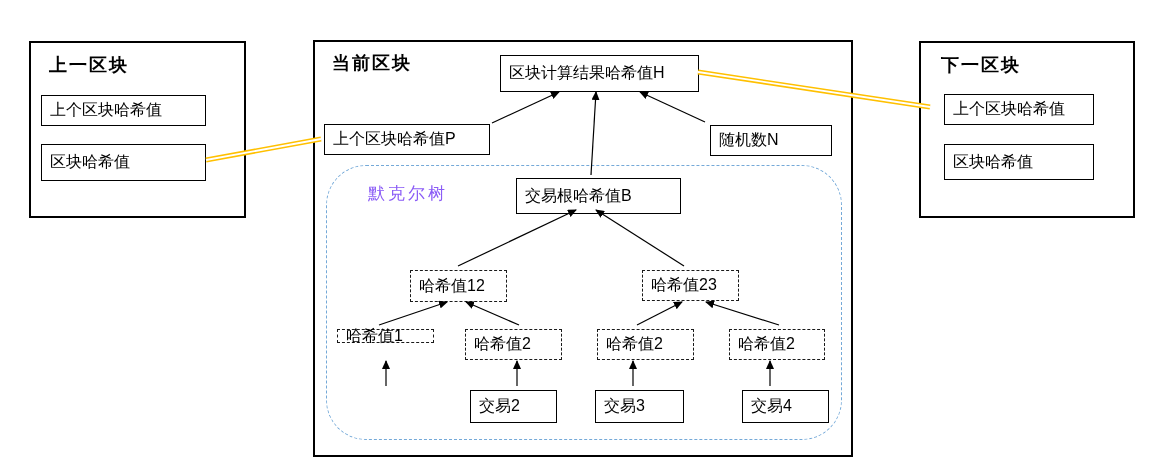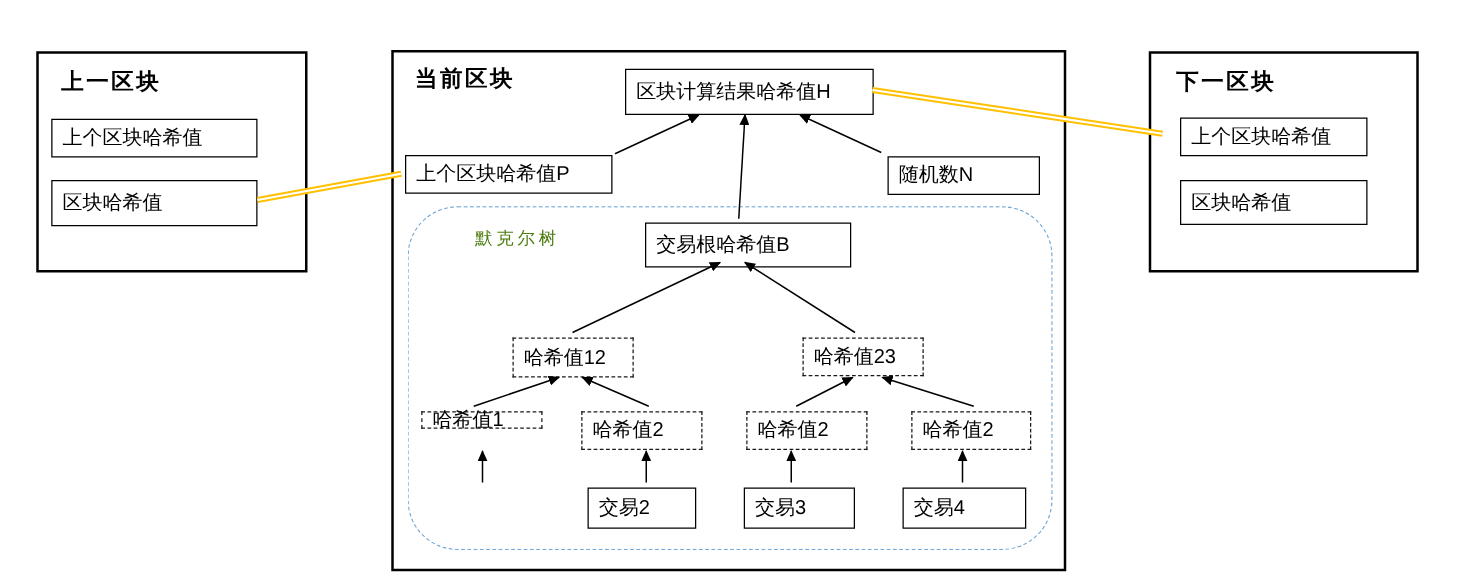--- a/index.html
+++ b/index.html
@@ -8,21 +8,21 @@
     font-family:"Liberation Sans",sans-serif;color:#000;overflow:hidden;
   }
   .block{position:absolute;border:2px solid #000;background:#fff;box-sizing:border-box;}
   .btitle{position:absolute;font-weight:700;font-size:18px;letter-spacing:2px;white-space:nowrap;}
   .node{
     position:absolute;border:1.4px solid #000;background:#fff;box-sizing:border-box;
     display:flex;align-items:center;padding-left:8px;font-size:16px;white-space:nowrap;
   }
   .dashednode{border:1.5px dashed #1a1a1a;}
   .merkle{position:absolute;border:1.4px dashed #74A9D8;border-radius:40px;box-sizing:border-box;background:transparent;}
-  .mlabel{position:absolute;color:#4d7c0f;font-size:14px;letter-spacing:3px;white-space:nowrap;margin-left:12px;}
+  .mlabel{position:absolute;color:#8b5cf6;font-size:17px;letter-spacing:3px;white-space:nowrap;}
   svg.overlay{position:absolute;left:0;top:0;pointer-events:none;}
 </style>
 </head>
 <body>
 
 <div class="stage">
 
   <div class="block" style="left:29px;top:41px;width:217px;height:177px">
     <div class="btitle" style="left:18px;top:10px">上一区块</div>
     <div class="node" style="left:10px;top:52px;width:165px;height:31px">上个区块哈希值</div>
@@ -44,21 +44,21 @@
     <div class="node dashednode" style="left:95px;top:228px;width:97px;height:32px">哈希值12</div>
     <div class="node dashednode" style="left:327px;top:228px;width:97px;height:31px">哈希值23</div>
 
     <div class="node dashednode" style="left:22px;top:287px;width:97px;height:14px">哈希值1</div>
     <div class="node dashednode" style="left:150px;top:287px;width:97px;height:31px">哈希值2</div>
     <div class="node dashednode" style="left:282px;top:287px;width:97px;height:31px">哈希值2</div>
     <div class="node dashednode" style="left:414px;top:287px;width:96px;height:31px">哈希值2</div>
 
     <div class="node" style="left:155px;top:348px;width:87px;height:33px">交易2</div>
     <div class="node" style="left:280px;top:348px;width:89px;height:33px">交易3</div>
-    <div class="node" style="left:407px;top:348px;width:99px;height:33px">交易4</div>
+    <div class="node" style="left:427px;top:348px;width:87px;height:33px">交易4</div>
   </div>
 
   <div class="block" style="left:919px;top:41px;width:216px;height:177px">
     <div class="btitle" style="left:20px;top:10px">下一区块</div>
     <div class="node" style="left:23px;top:51px;width:150px;height:31px">上个区块哈希值</div>
     <div class="node" style="left:23px;top:101px;width:150px;height:36px">区块哈希值</div>
   </div>
 
   <svg class="overlay" width="1174" height="470" viewBox="0 0 1174 470">
     <defs>

